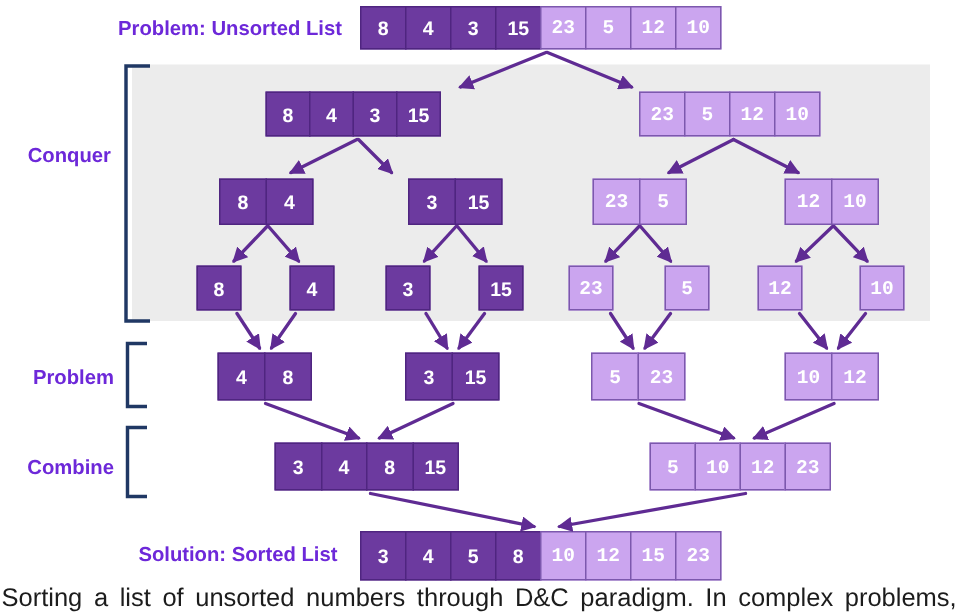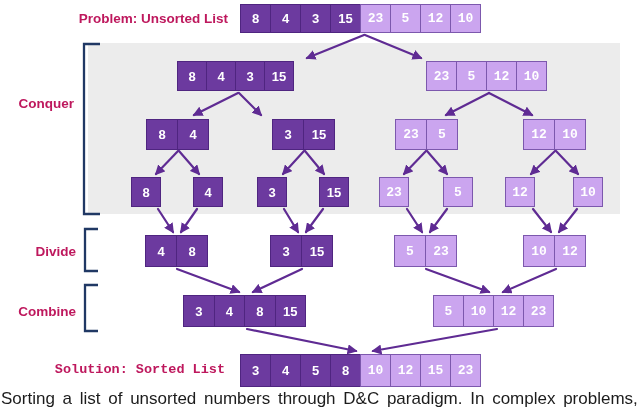--- a/index.html
+++ b/index.html
@@ -11,41 +11,41 @@
   .node{position:absolute;display:flex;z-index:3;}
   .cell{
     width:var(--cw);height:var(--ch);box-sizing:border-box;
     display:flex;align-items:center;justify-content:center;
     color:#ffffff;font-weight:bold;font-size:13px;
   }
   .cell.dark{background:var(--dark-fill);border:1px solid var(--dark-border);}
   .cell.light{background:var(--light-fill);border:1px solid var(--light-border);font-family:Liberation Mono, monospace;}
   .cell + .cell{margin-left:-1px;}
   .stage-label,.row-label{
-    position:absolute;font-weight:bold;color:#be185d;font-size:13.5px;
+    position:absolute;font-weight:bold;color:#6d28d9;font-size:13.5px;
     text-align:right;z-index:4;white-space:nowrap;
   }
   #overlay{position:absolute;left:0;top:0;width:640px;height:408px;z-index:5;pointer-events:none;}
   #overlay line{stroke:var(--arrow);stroke-width:2.2;stroke-linecap:round;}
   #overlay path.bracket{stroke:var(--bracket);stroke-width:2.3;fill:none;}
   .caption{
     position:absolute;left:1px;top:389px;z-index:6;
     color:#1c1c1c;font-size:17px;white-space:nowrap;word-spacing:3px;
   }
 </style>
 </head>
 <body>
 
 <div class="divide-bg"></div>
 
 <div class="row-label" style="left:40px;top:11px;width:188px;">Problem: Unsorted List</div>
 <div class="stage-label" style="left:0px;top:96px;width:74px;">Conquer</div>
-<div class="stage-label" style="left:0px;top:244px;width:76px;">Divide</div>
+<div class="stage-label" style="left:0px;top:244px;width:76px;">Problem</div>
 <div class="stage-label" style="left:0px;top:304px;width:76px;text-align:right;">Combine</div>
-<div class="row-label" style="left:40px;top:362px;width:185px;font-family:Liberation Mono, monospace;">Solution: Sorted List</div>
+<div class="row-label" style="left:40px;top:362px;width:185px;">Solution: Sorted List</div>
 
 <div class="node" style="left:240px;top:4px;--cw:31px;--ch:29px;">
     <span class="cell dark">8</span>
     <span class="cell dark">4</span>
     <span class="cell dark">3</span>
     <span class="cell dark">15</span>
     <span class="cell light">23</span>
     <span class="cell light">5</span>
     <span class="cell light">12</span>
     <span class="cell light">10</span>

